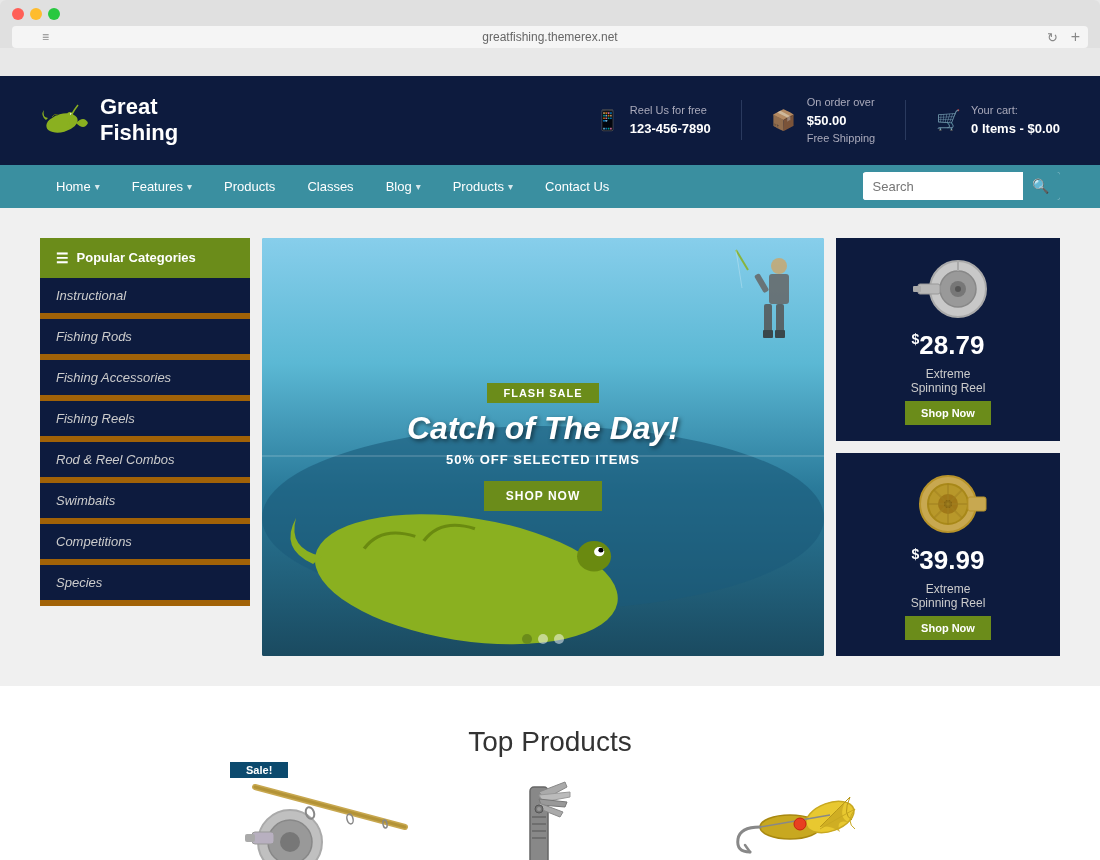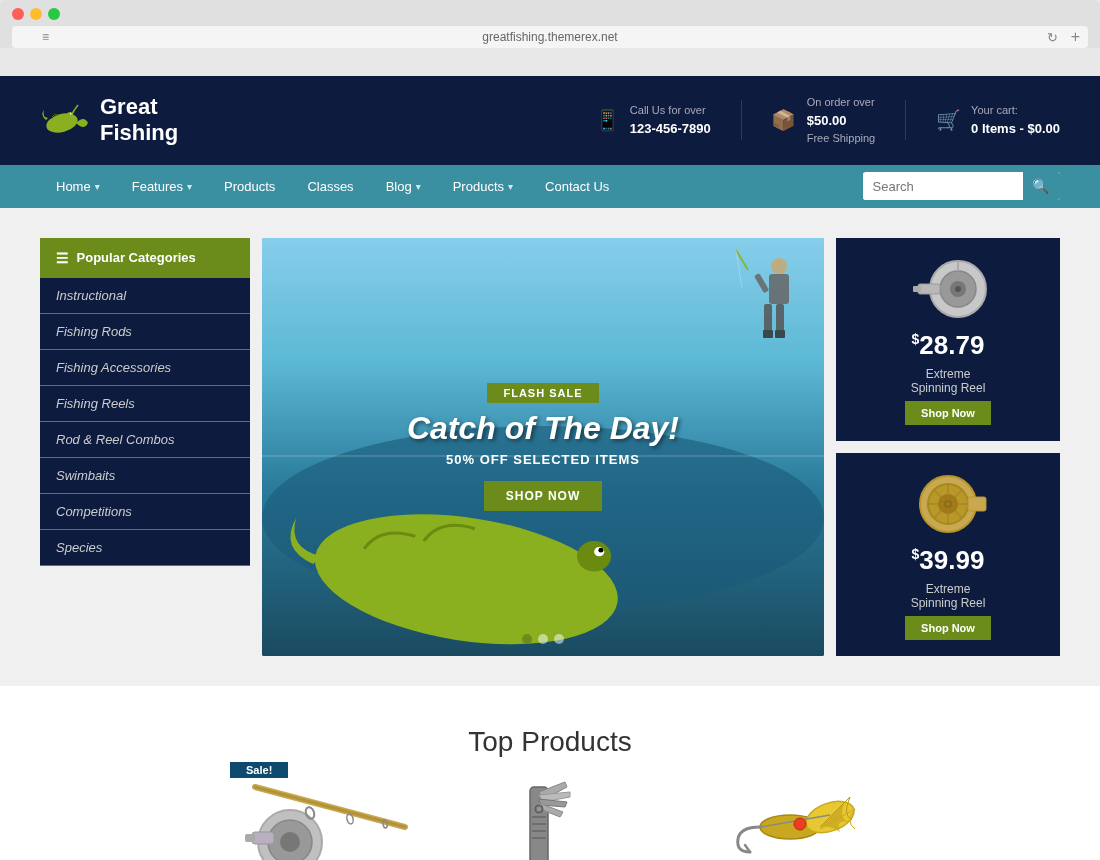--- a/index.html
+++ b/index.html
@@ -181,21 +181,21 @@
     }
     .sidebar-menu-icon { font-size: 14px; }
     .sidebar-body {
       background: #0d1b3e;
     }
     .sidebar-item {
       color: #ccc;
       font-size: 13px;
       padding: 10px 16px;
       cursor: pointer;
-      border-bottom: 1px solid #a16207;
+      border-bottom: 6px solid #a16207;
       font-style: italic;
     }
 
     
     .hero-banner {
       flex: 1;
       background: linear-gradient(180deg, #5ab8d4 0%, #3a9ab8 40%, #2a6080 70%, #1a3a50 100%);
       border-radius: 2px;
       position: relative;
       overflow: hidden;
@@ -393,21 +393,21 @@
         <span>Great</span>
         <span>Fishing</span>
       </div>
     </div>
 
     <div class="header-info">
 
       <div class="header-item">
         <span class="header-icon">📱</span>
         <div class="header-item-text">
-          <div class="header-item-label">Call Us for over</div>
+          <div class="header-item-label">Reel Us for free</div>
           <div class="header-item-value">123-456-7890</div>
         </div>
       </div>
       <div class="header-divider"></div>
 
       <div class="header-item">
         <span class="header-icon">📦</span>
         <div class="header-item-text">
           <div class="header-item-label">On order over</div>
           <div class="header-item-value">$50.00</div>

